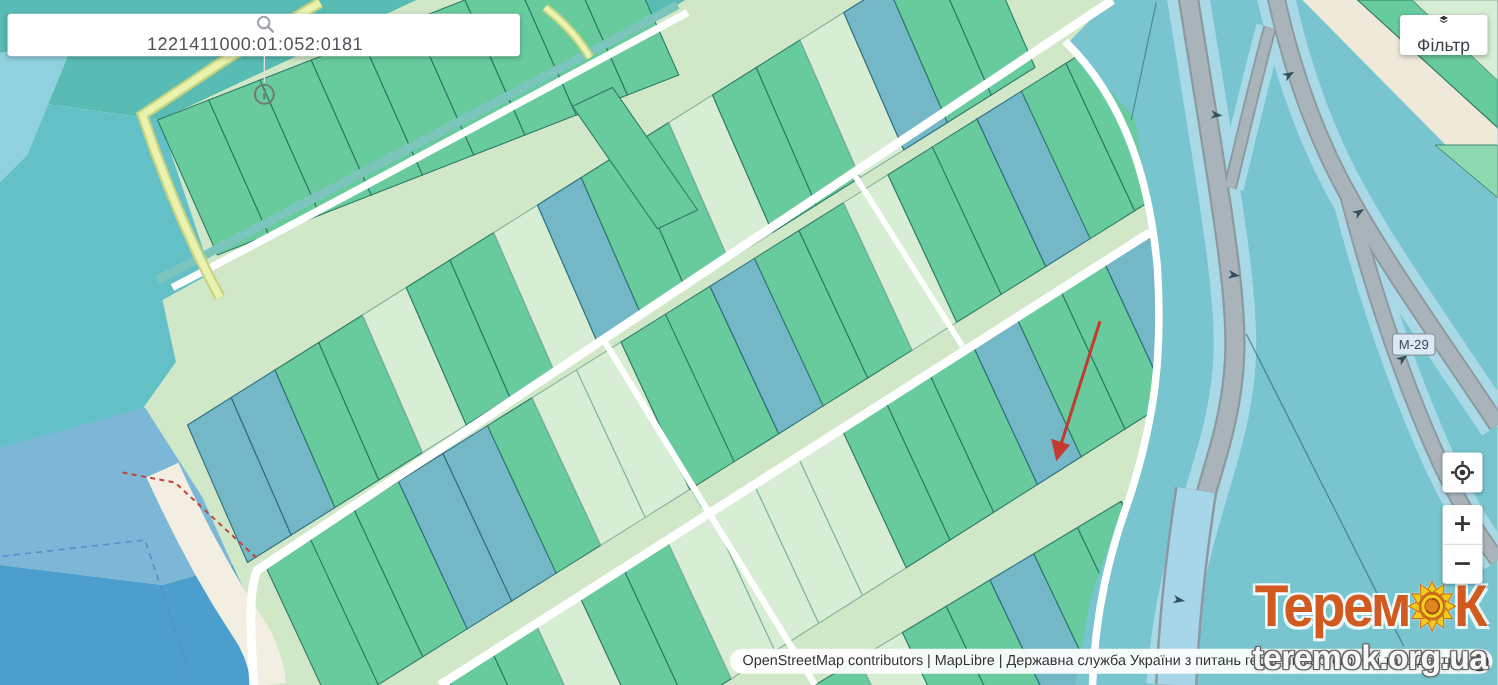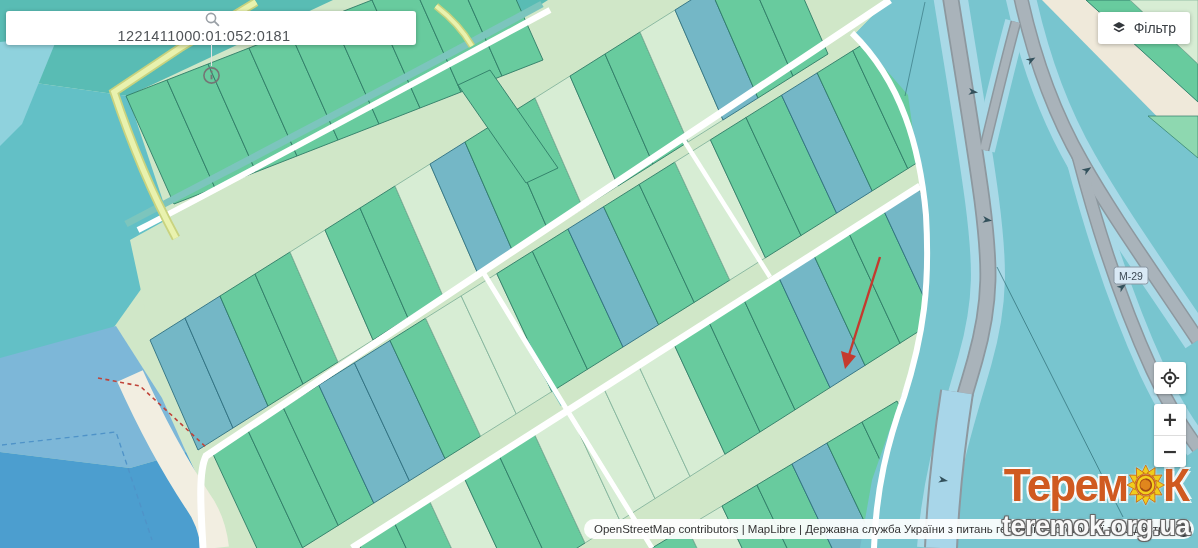--- a/index.html
+++ b/index.html
@@ -27,21 +27,21 @@
   .searchbar .info-btn{
     width:42px;height:100%;display:flex;align-items:center;justify-content:center;
     background:none;border:none;cursor:pointer;padding:0;
   }
 
   
   .filter-btn{
     position:absolute;right:8px;top:12px;height:32px;z-index:20;
     background:#fff;border:none;border-radius:3px;box-shadow:0 1px 4px rgba(0,0,0,.28);
     display:flex;align-items:center;gap:8px;padding:0 14px;cursor:pointer;
-    font-family:"Liberation Sans",sans-serif;font-size:14px;color:#3a3f44;
+    font-family:"Liberation Sans",sans-serif;font-size:14px;color:#3a3f44;flex-direction:column;
   }
 
   
   .locate-btn{
     position:absolute;right:12px;top:362px;width:32px;height:32px;z-index:20;
     background:#fff;border:none;border-radius:3px;box-shadow:0 1px 3px rgba(0,0,0,.3);
     display:flex;align-items:center;justify-content:center;cursor:pointer;padding:0;
   }
   .zoom-ctrl{
     position:absolute;right:12px;top:404px;width:32px;height:63px;z-index:20;

